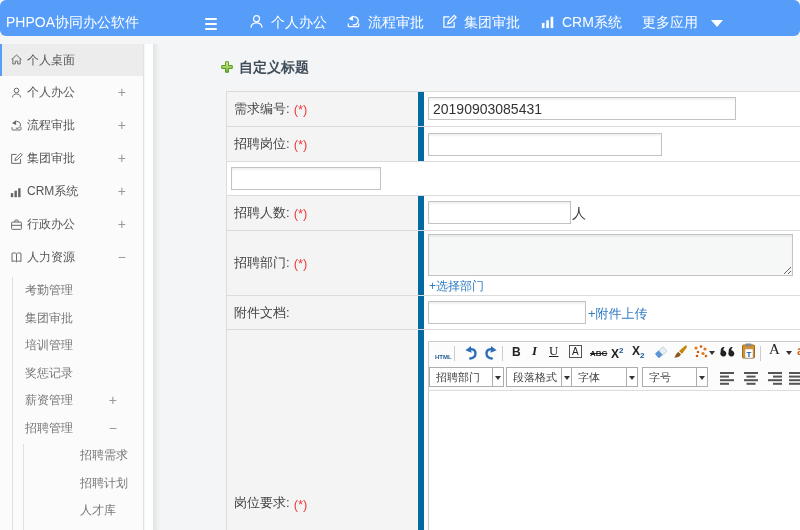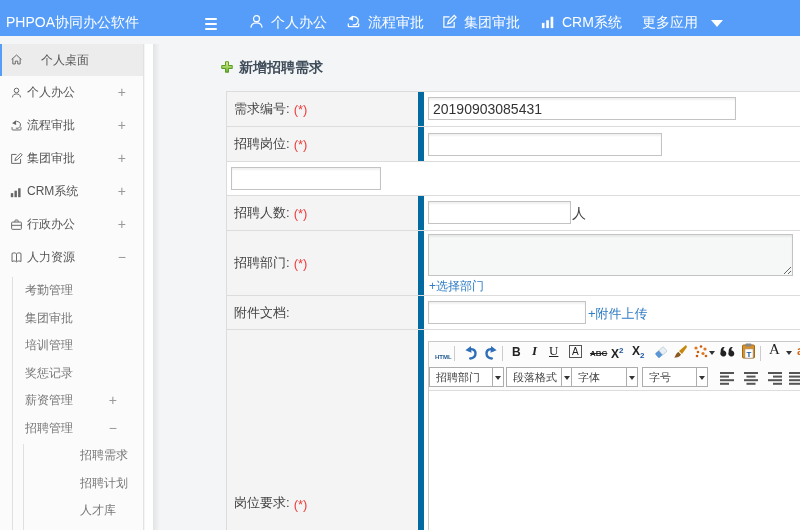--- a/index.html
+++ b/index.html
@@ -1,34 +1,34 @@
 <!DOCTYPE html>
 <html><head>
 <meta charset="utf-8">
 <style>
 * { margin:0; padding:0; box-sizing:border-box; }
 html,body { width:800px; height:530px; overflow:hidden; font-family:"Liberation Sans",sans-serif; }
 body { position:relative; background:#f4f5f6; }
 
-#topbar { position:absolute; left:0; top:0; width:800px; height:36px; background:#559df9; }
+#topbar { position:absolute; left:0; top:0; width:800px; height:36px; background:#559df9;border-radius:6px; }
 #logo { position:absolute; left:6px; top:0; line-height:44px; color:#fff; font-size:14px; }
 .burger { position:absolute; left:205px; top:18px; width:12px; }
 .burger div { height:2px; background:#fff; margin-bottom:3px; border-radius:1px; }
 .nav { position:absolute; top:0; height:44px; color:#fff; font-size:14px; line-height:44px; }
 .nav svg { vertical-align:-2px; margin-right:7px; }
 #nav1 { left:249px; }
 #nav2 { left:346px; }
 #nav3 { left:442px; }
 #nav4 { left:541px; }
 #nav5 { left:642px; }
 .caret { display:inline-block; margin-left:13px; width:0; height:0; border-left:6px solid transparent; border-right:6px solid transparent; border-top:7px solid #fff; vertical-align:0px; }
 
 #sidebar { position:absolute; left:0; top:44px; width:144px; height:486px; background:#fbfbfb; border-right:1px solid #e2e2e2; }
 .sitem { position:relative; height:33px; line-height:33px; color:#555; font-size:12px; padding-left:27px; }
-.sitem.active { background:#ececec; border-left:2px solid #559df9; padding-left:39px; height:32px; line-height:32px; }
+.sitem.active { background:#ececec; border-left:2px solid #559df9; padding-left:25px; height:32px; line-height:32px; }
 .sitem .sicon { position:absolute; left:10px; top:50%; margin-top:-7px; width:13px; height:13px; }
 .sitem.active .sicon { left:8px; }
 .plusm { position:absolute; right:17px; top:0; font-size:14px; color:#999; font-weight:400; }
 .sub { position:relative; height:27.5px; line-height:27.5px; color:#777; font-size:12px; padding-left:25px; }
 .sub2 { padding-left:36px;margin-left:44px; }
 .sub .plusm { right:26px; }
 #guide1 { position:absolute; left:12px; top:233px; bottom:0; width:1px; background:#e0e0e0; }
 #guide2 { position:absolute; left:23px; top:400px; bottom:0; width:1px; background:#e0e0e0; }
 
 #content { position:absolute; left:145px; top:44px; width:655px; height:486px; background:#f4f5f6; }
@@ -141,21 +141,21 @@
 <div id="title">
     <svg style="position:absolute; left:0; top:2px" width="12" height="12" viewBox="0 0 16 16">
       <defs>
         <linearGradient id="gp" x1="0" y1="0" x2="0" y2="1">
           <stop offset="0" stop-color="#e3f096"></stop>
           <stop offset="1" stop-color="#5fb22e"></stop>
         </linearGradient>
       </defs>
       <path d="M6 1 H10 V6 H15 V10 H10 V15 H6 V10 H1 V6 H6 Z" fill="url(#gp)" stroke="#569a1f" stroke-width="1.3"></path>
     </svg>
-    <span class="t">新增招聘需求</span>
+    <span class="t">自定义标题</span>
   </div>
 
 <div id="ftable">
   <div class="frow" style="height:35px">
     <div class="fl">需求编号: <span class="red">(*)</span></div>
     <div class="fv"><input class="ti" style="width: 308px; margin-top: 5px;" value="20190903085431"></div>
   </div>
   <div class="frow" style="height:35px">
     <div class="fl">招聘岗位: <span class="red">(*)</span></div>
     <div class="fv"><input class="ti" style="width: 234px; margin-top: 6px;"></div>

